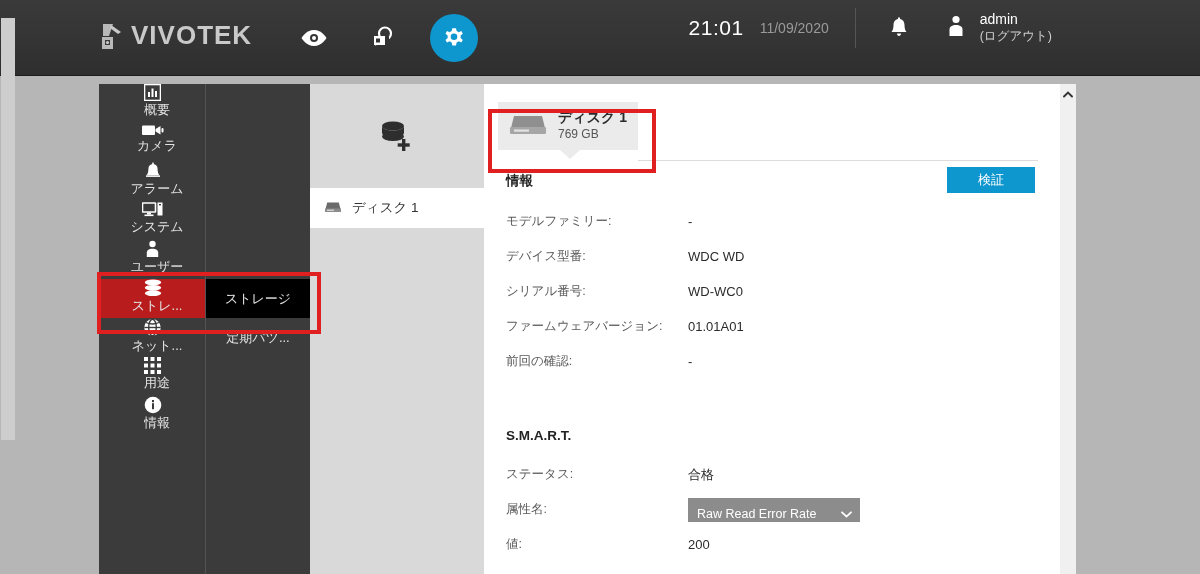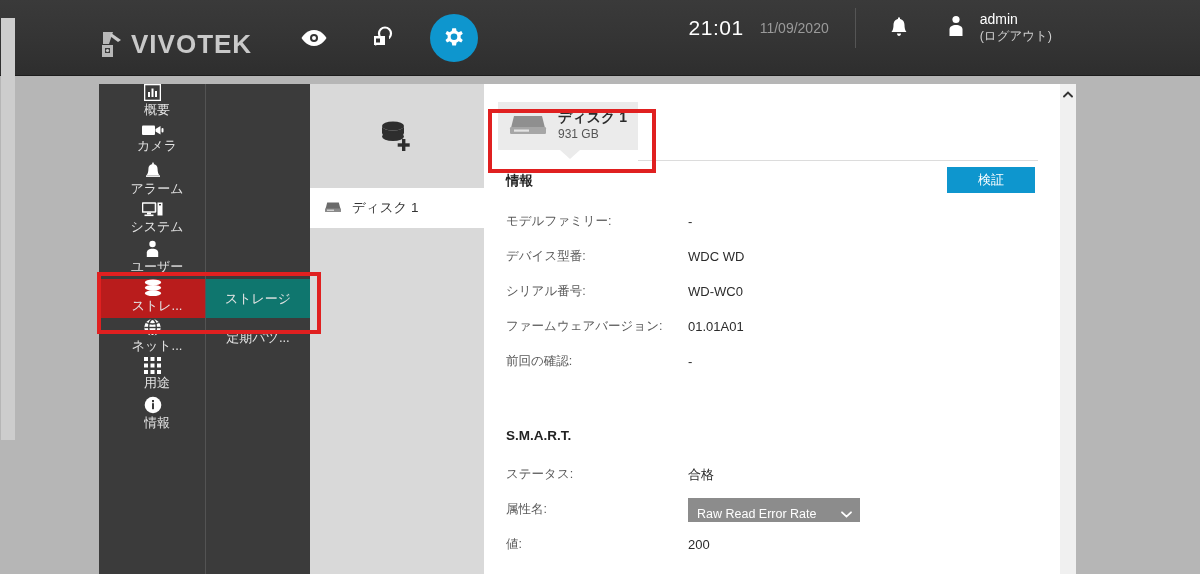--- a/index.html
+++ b/index.html
@@ -12,21 +12,21 @@
   #app { position: relative; width: 1200px; height: 574px; background: #b6b6b6; }
 
   
   .header {
     position: absolute; left: 0; top: 0; width: 1200px; height: 76px;
     background: linear-gradient(to bottom, #3a3a3a 0%, #343434 55%, #2e2e2e 100%);
     border-bottom: 1px solid #1d1d1d;
   }
   .logo-wrap {
     position: absolute; left: 99px; top: 20px;
-    display: flex; align-items: center; gap: 4px; margin-top: 8px;
+    display: flex; gap: 4px;
   }
   .logo-mark { width: 28px; height: 32px; position: relative; }
   .logo-text {
     color: #c9c9c9; font-size: 26px; font-weight: bold; letter-spacing: 1px;
     font-family: "Liberation Sans", sans-serif;
   }
   .hdr-icons { position: absolute; left: 290px; top: 14px; display: flex; align-items: center; gap: 22px; }
   .hdr-icon-btn {
     width: 48px; height: 48px; border-radius: 50%;
     display: flex; align-items: center; justify-content: center;
@@ -60,21 +60,21 @@
     margin-bottom: 0;
     flex-direction: column;
   }
   .nav-item .ico { width: 26px; display: flex; align-items: center; justify-content: center; margin-right: 9px; }
   .nav-item .lbl { white-space: nowrap; overflow: hidden; }
   .nav-item.sel { background: #b91c1c; }
   .sub-item {
     height: 39px; display: flex; align-items: center; justify-content: center;
     color: #e3e3e3; font-size: 13px; cursor: pointer; white-space: nowrap;
   }
-  .sub-item.sel { background: #0f766e; }
+  .sub-item.sel { background: #000000; }
 
   
   .midcol {
     position: absolute; left: 310px; top: 84px; width: 174px; height: 490px;
     background: #d9d9d9;
   }
   .add-zone {
     height: 104px; display: flex; align-items: center; justify-content: center;
     cursor: pointer;
   }
@@ -358,21 +358,21 @@
       <div class="disk-card">
         <span>
           <svg width="40" height="28" viewBox="0 0 40 28">
             <path d="M2 22 L6 6 L34 6 L38 22 Z" fill="#8f8f8f"></path>
             <rect x="2" y="17" width="36" height="7" rx="1.2" fill="#a6a6a6"></rect>
             <rect x="6" y="19.5" width="15" height="2.2" fill="#e3e3e3"></rect>
           </svg>
         </span>
         <span>
           <div class="disk-card-title">ディスク 1</div>
-          <div class="disk-card-sub">931 GB</div>
+          <div class="disk-card-sub">769 GB</div>
         </span>
         <span class="card-arrow"></span>
       </div>
       <div class="hr-line"></div>
     </div>
 
     <div class="info-block">
       <div class="sect-title">情報</div>
       <button class="verify-btn">検証</button>
 

